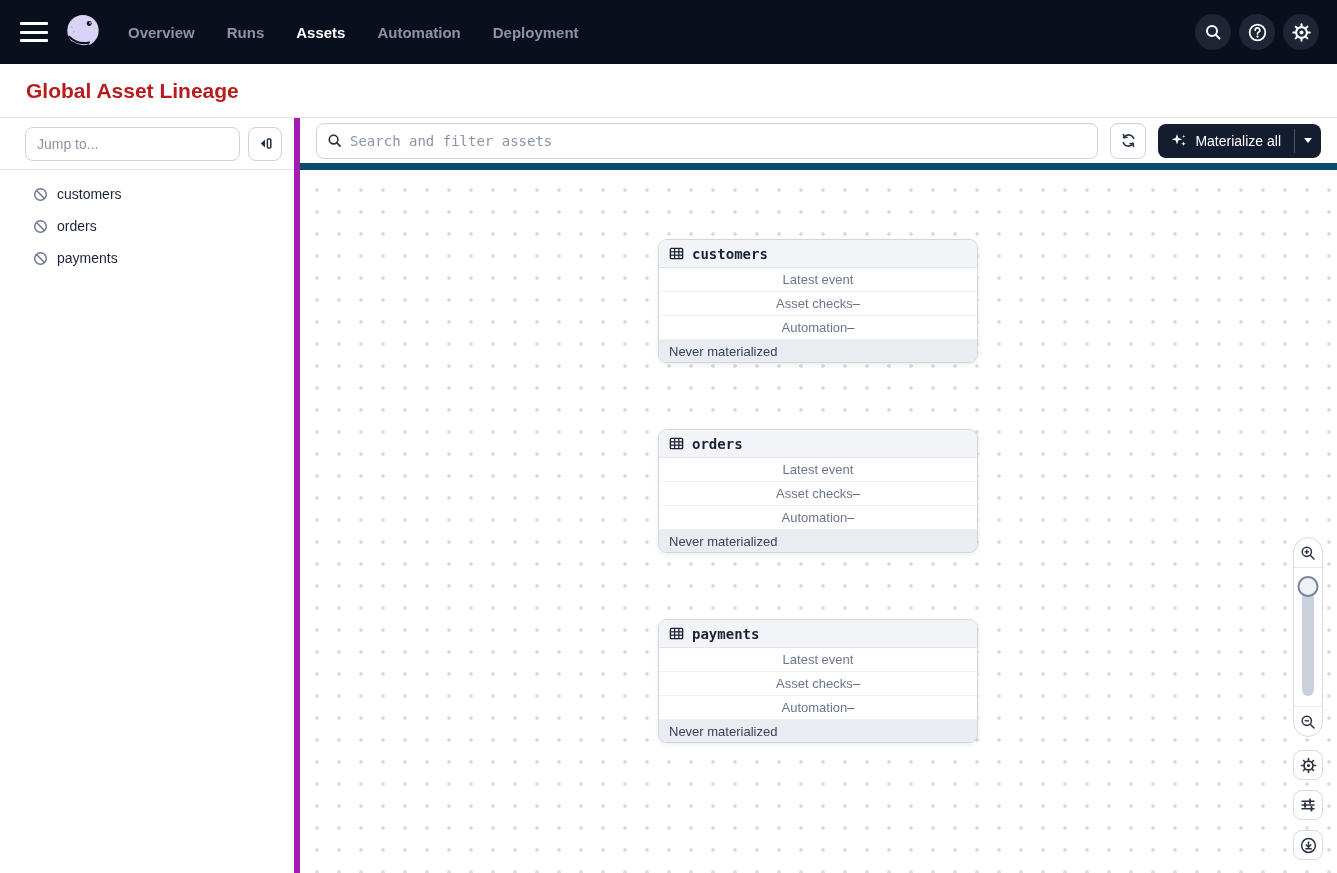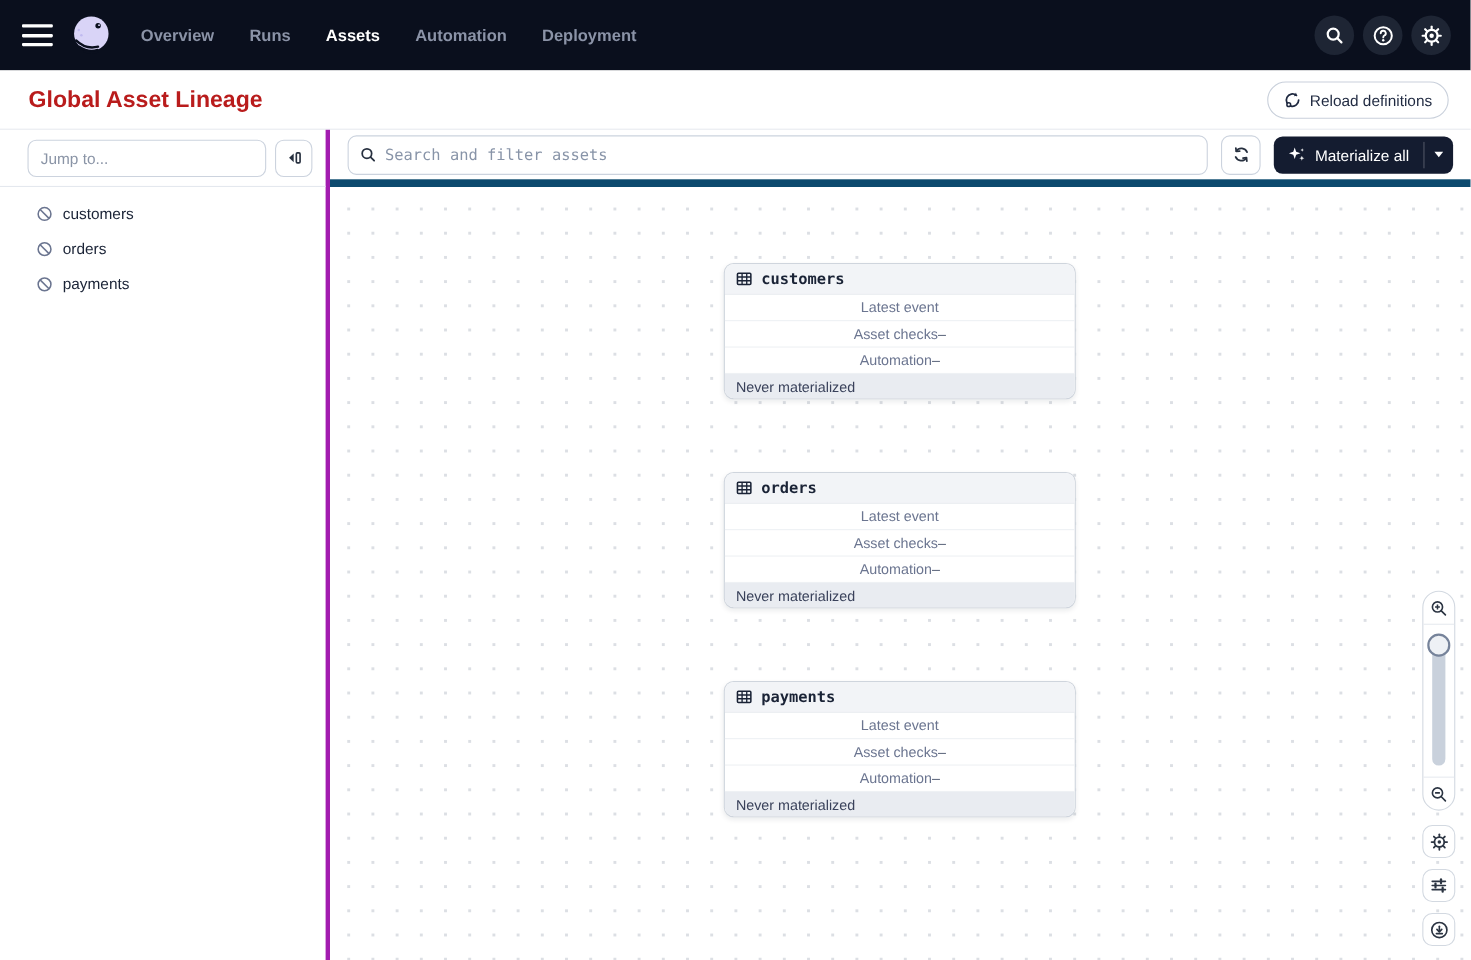--- a/index.html
+++ b/index.html
@@ -17,21 +17,21 @@
   .nav-right { margin-left:auto; display:flex; gap:8px; align-items:center; }
   .nav-circle { width:36px; height:36px; border-radius:50%; background:#1e2534; display:flex; align-items:center; justify-content:center; cursor:pointer; }
 
   
   .pageheader { height:54px; background:#fff; border-bottom:1px solid #e4e8ee; display:flex; align-items:center; padding:0 20px 0 26px; }
   .page-title { font-size:21px; font-weight:700; color:#b91c1c; }
   .reload-btn { margin-left:auto; height:34px; display:flex; align-items:center; gap:8px; padding:0 14px; border:1px solid #c9d0db; border-radius:17px; background:#fff; font-size:14px; color:#1f2940; cursor:pointer; }
 
   
   .content { display:flex; height:755px; }
-  .sidebar { width:300px; border-right:4px solid #a21caf; display:flex; flex-direction:column; background:#fff; }
+  .sidebar { width:300px; border-right:6px solid #a21caf; display:flex; flex-direction:column; background:#fff; }
   .sidebar-top { height:52px; border-bottom:1px solid #e4e8ee; display:flex; align-items:center; padding:0 12px 0 25px; gap:8px; }
   .jump-input { flex:1; height:34px; border:1px solid #ccd3de; border-radius:8px; padding:0 11px; font-size:14px; font-family:"Liberation Sans",sans-serif; color:#1b2437; outline:none; }
   .jump-input::placeholder { color:#8a94a6; }
   .collapse-btn { width:34px; height:34px; border:1px solid #ccd3de; border-radius:8px; background:#fff; display:flex; align-items:center; justify-content:center; cursor:pointer; flex:none; }
   .asset-list { padding-top:8px; }
   .asset-item { height:32px; display:flex; align-items:center; gap:9px; padding-left:33px; font-size:14px; color:#1b2437; cursor:pointer; }
 
   .main { flex:1; display:flex; flex-direction:column; min-width:0; }
   .toolbar { height:52px; border-bottom:7px solid #0c4a6e; background:#fff; display:flex; align-items:center; padding:0 16px; gap:12px; }
   .search-box { flex:1; height:36px; border:1px solid #ccd3de; border-radius:8px; display:flex; align-items:center; padding:0 10px; gap:8px; }
@@ -126,30 +126,20 @@
           <line x1="3.6" y1="15.4" x2="5.2" y2="13.8"></line>
             <line x1="13.8" y1="5.2" x2="15.4" y2="3.6"></line>
         </g>
       </svg>
     </div>
   </div>
 </div>
 
 <div class="pageheader">
   <span class="page-title">Global Asset Lineage</span>
-  <button class="reload-btn">
-    <span>
-      <svg width="16" height="16" viewBox="0 0 16 16">
-          <path d="M13.6 8 a5.6 5.6 0 1 1 -2 -4.3" fill="none" stroke="#1f2940" stroke-width="1.6" stroke-linecap="round"></path>
-          <path d="M11.2 1.2 L12 4 L9.2 4.6 Z" fill="#1f2940"></path>
-          <circle cx="4.6" cy="12.2" r="1.7" fill="#fff" stroke="#1f2940" stroke-width="1.4"></circle>
-        </svg>
-    </span>
-    <span>Reload definitions</span>
-  </button>
 </div>
 
 <div class="content">
 
   <div class="sidebar">
     <div class="sidebar-top">
       <input class="jump-input" placeholder="Jump to..." style="">
       <button class="collapse-btn">
         <span>
           <svg width="17" height="17" viewBox="0 0 17 17">

